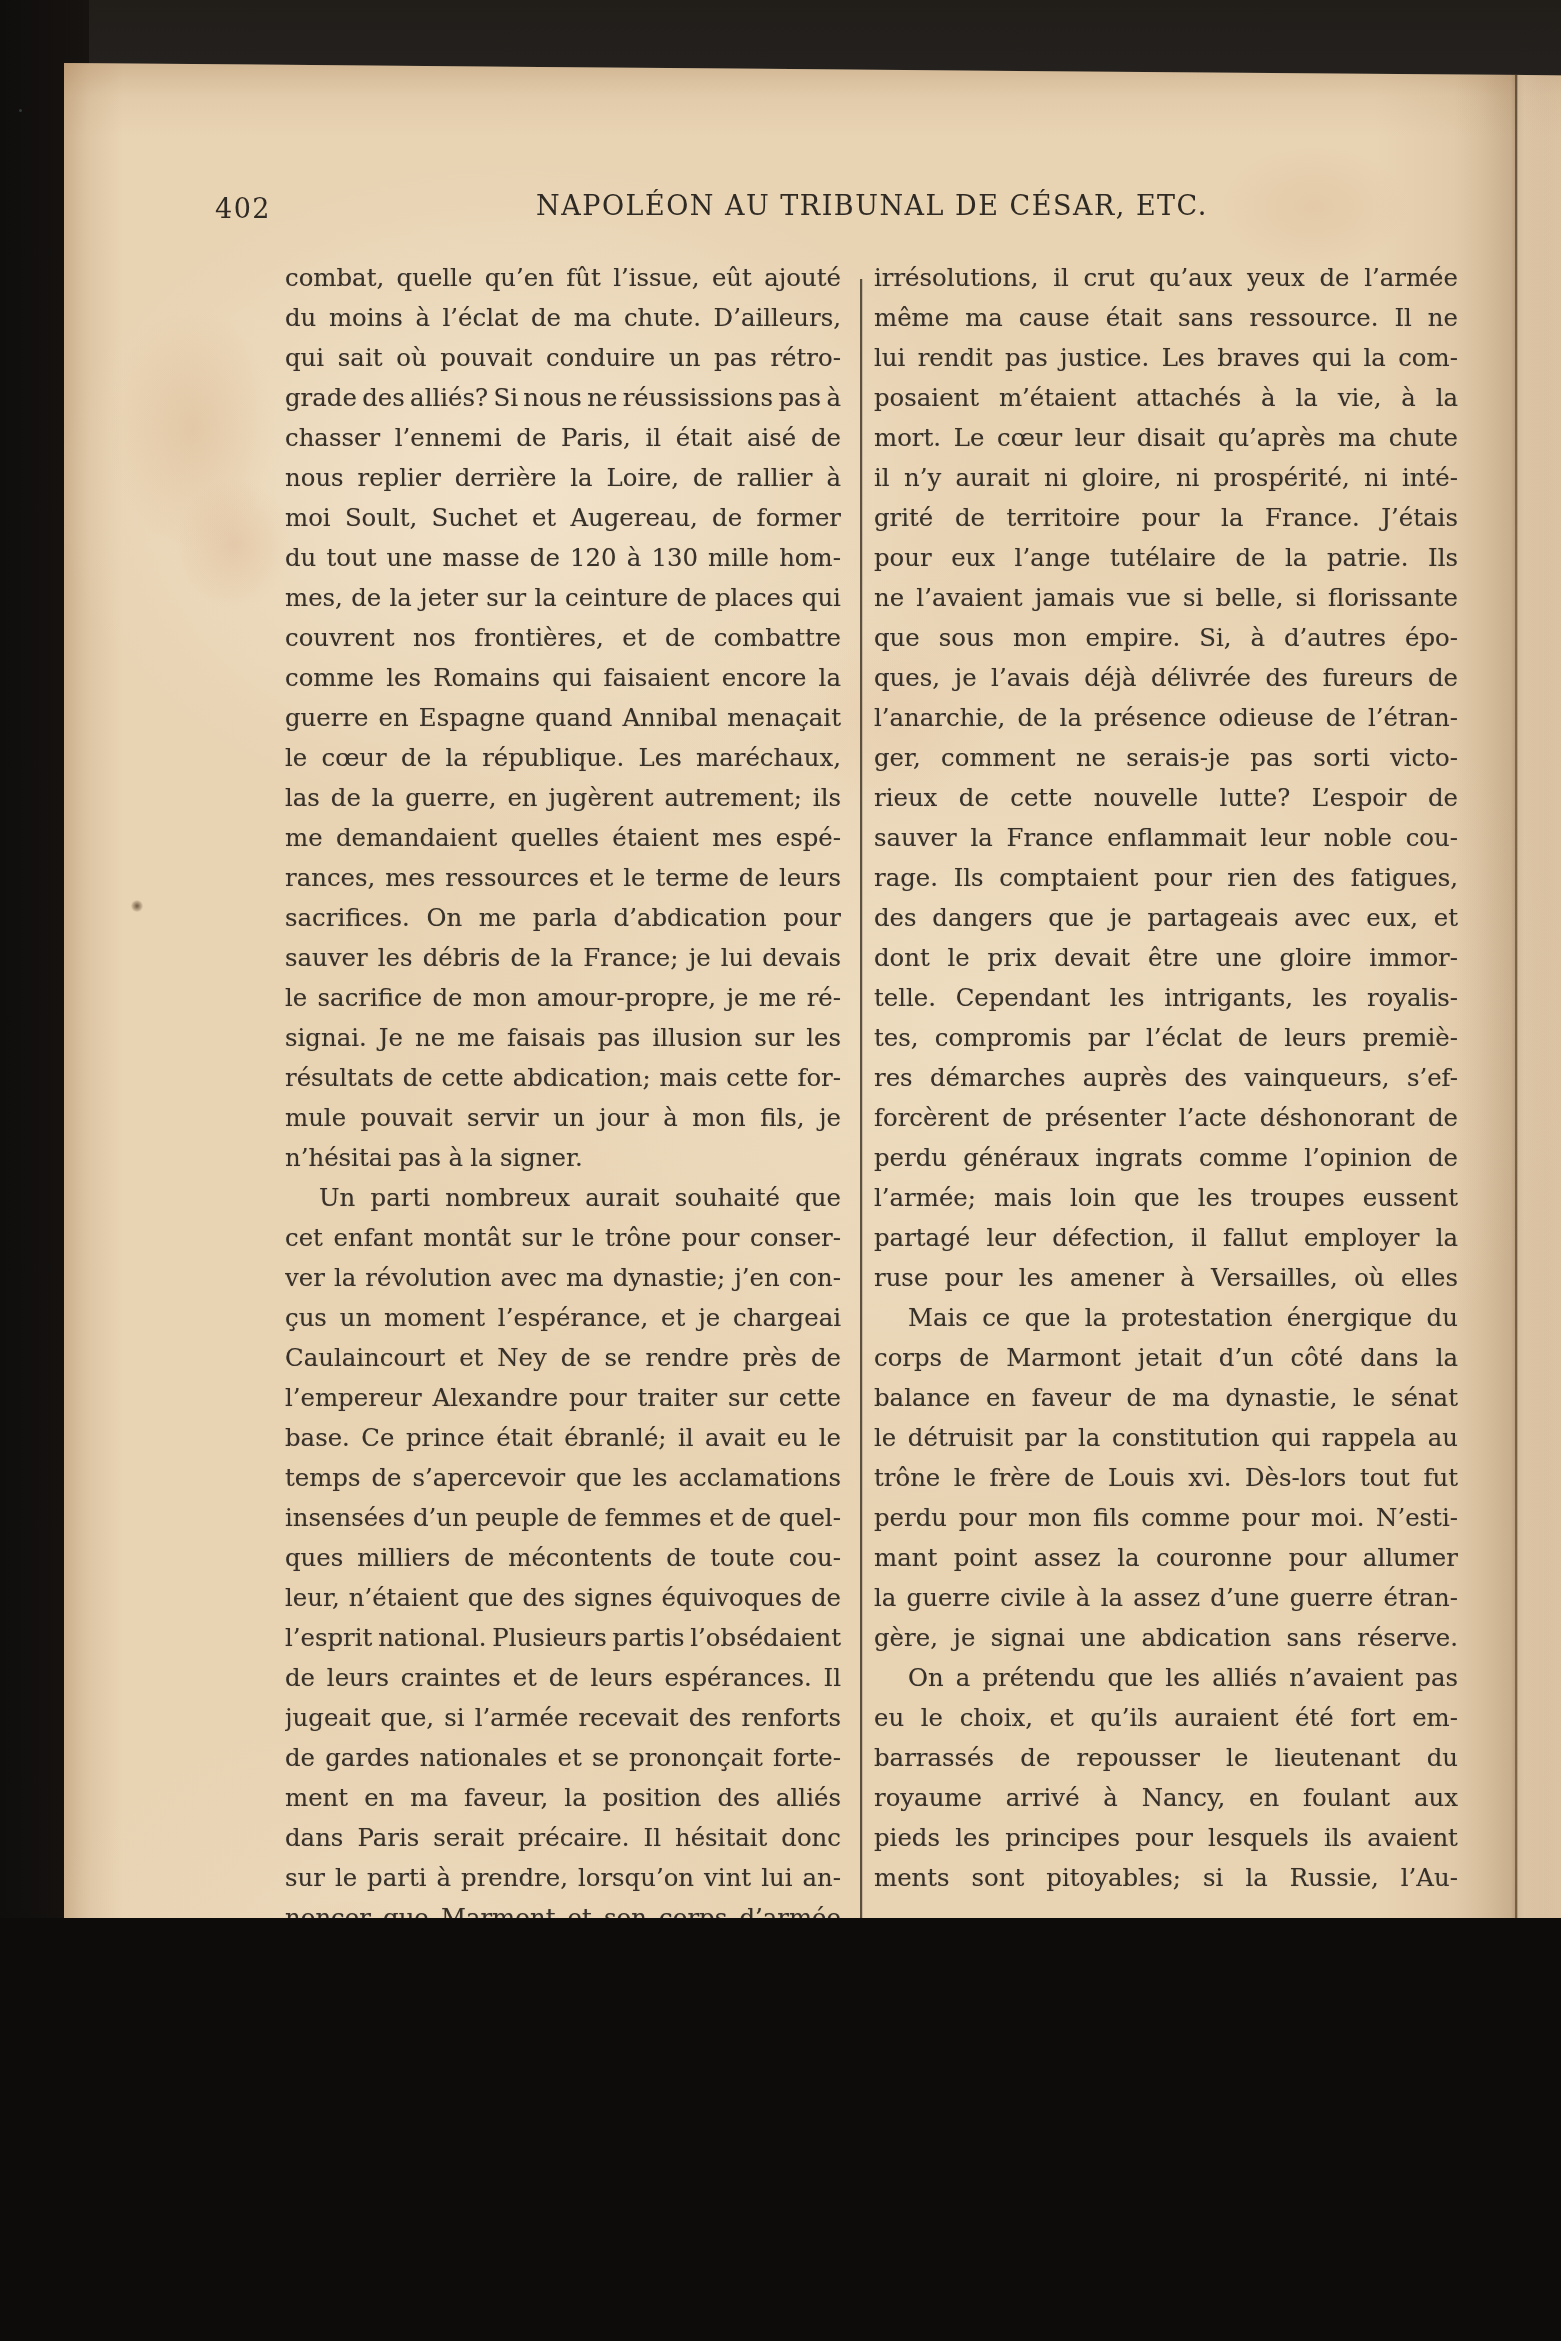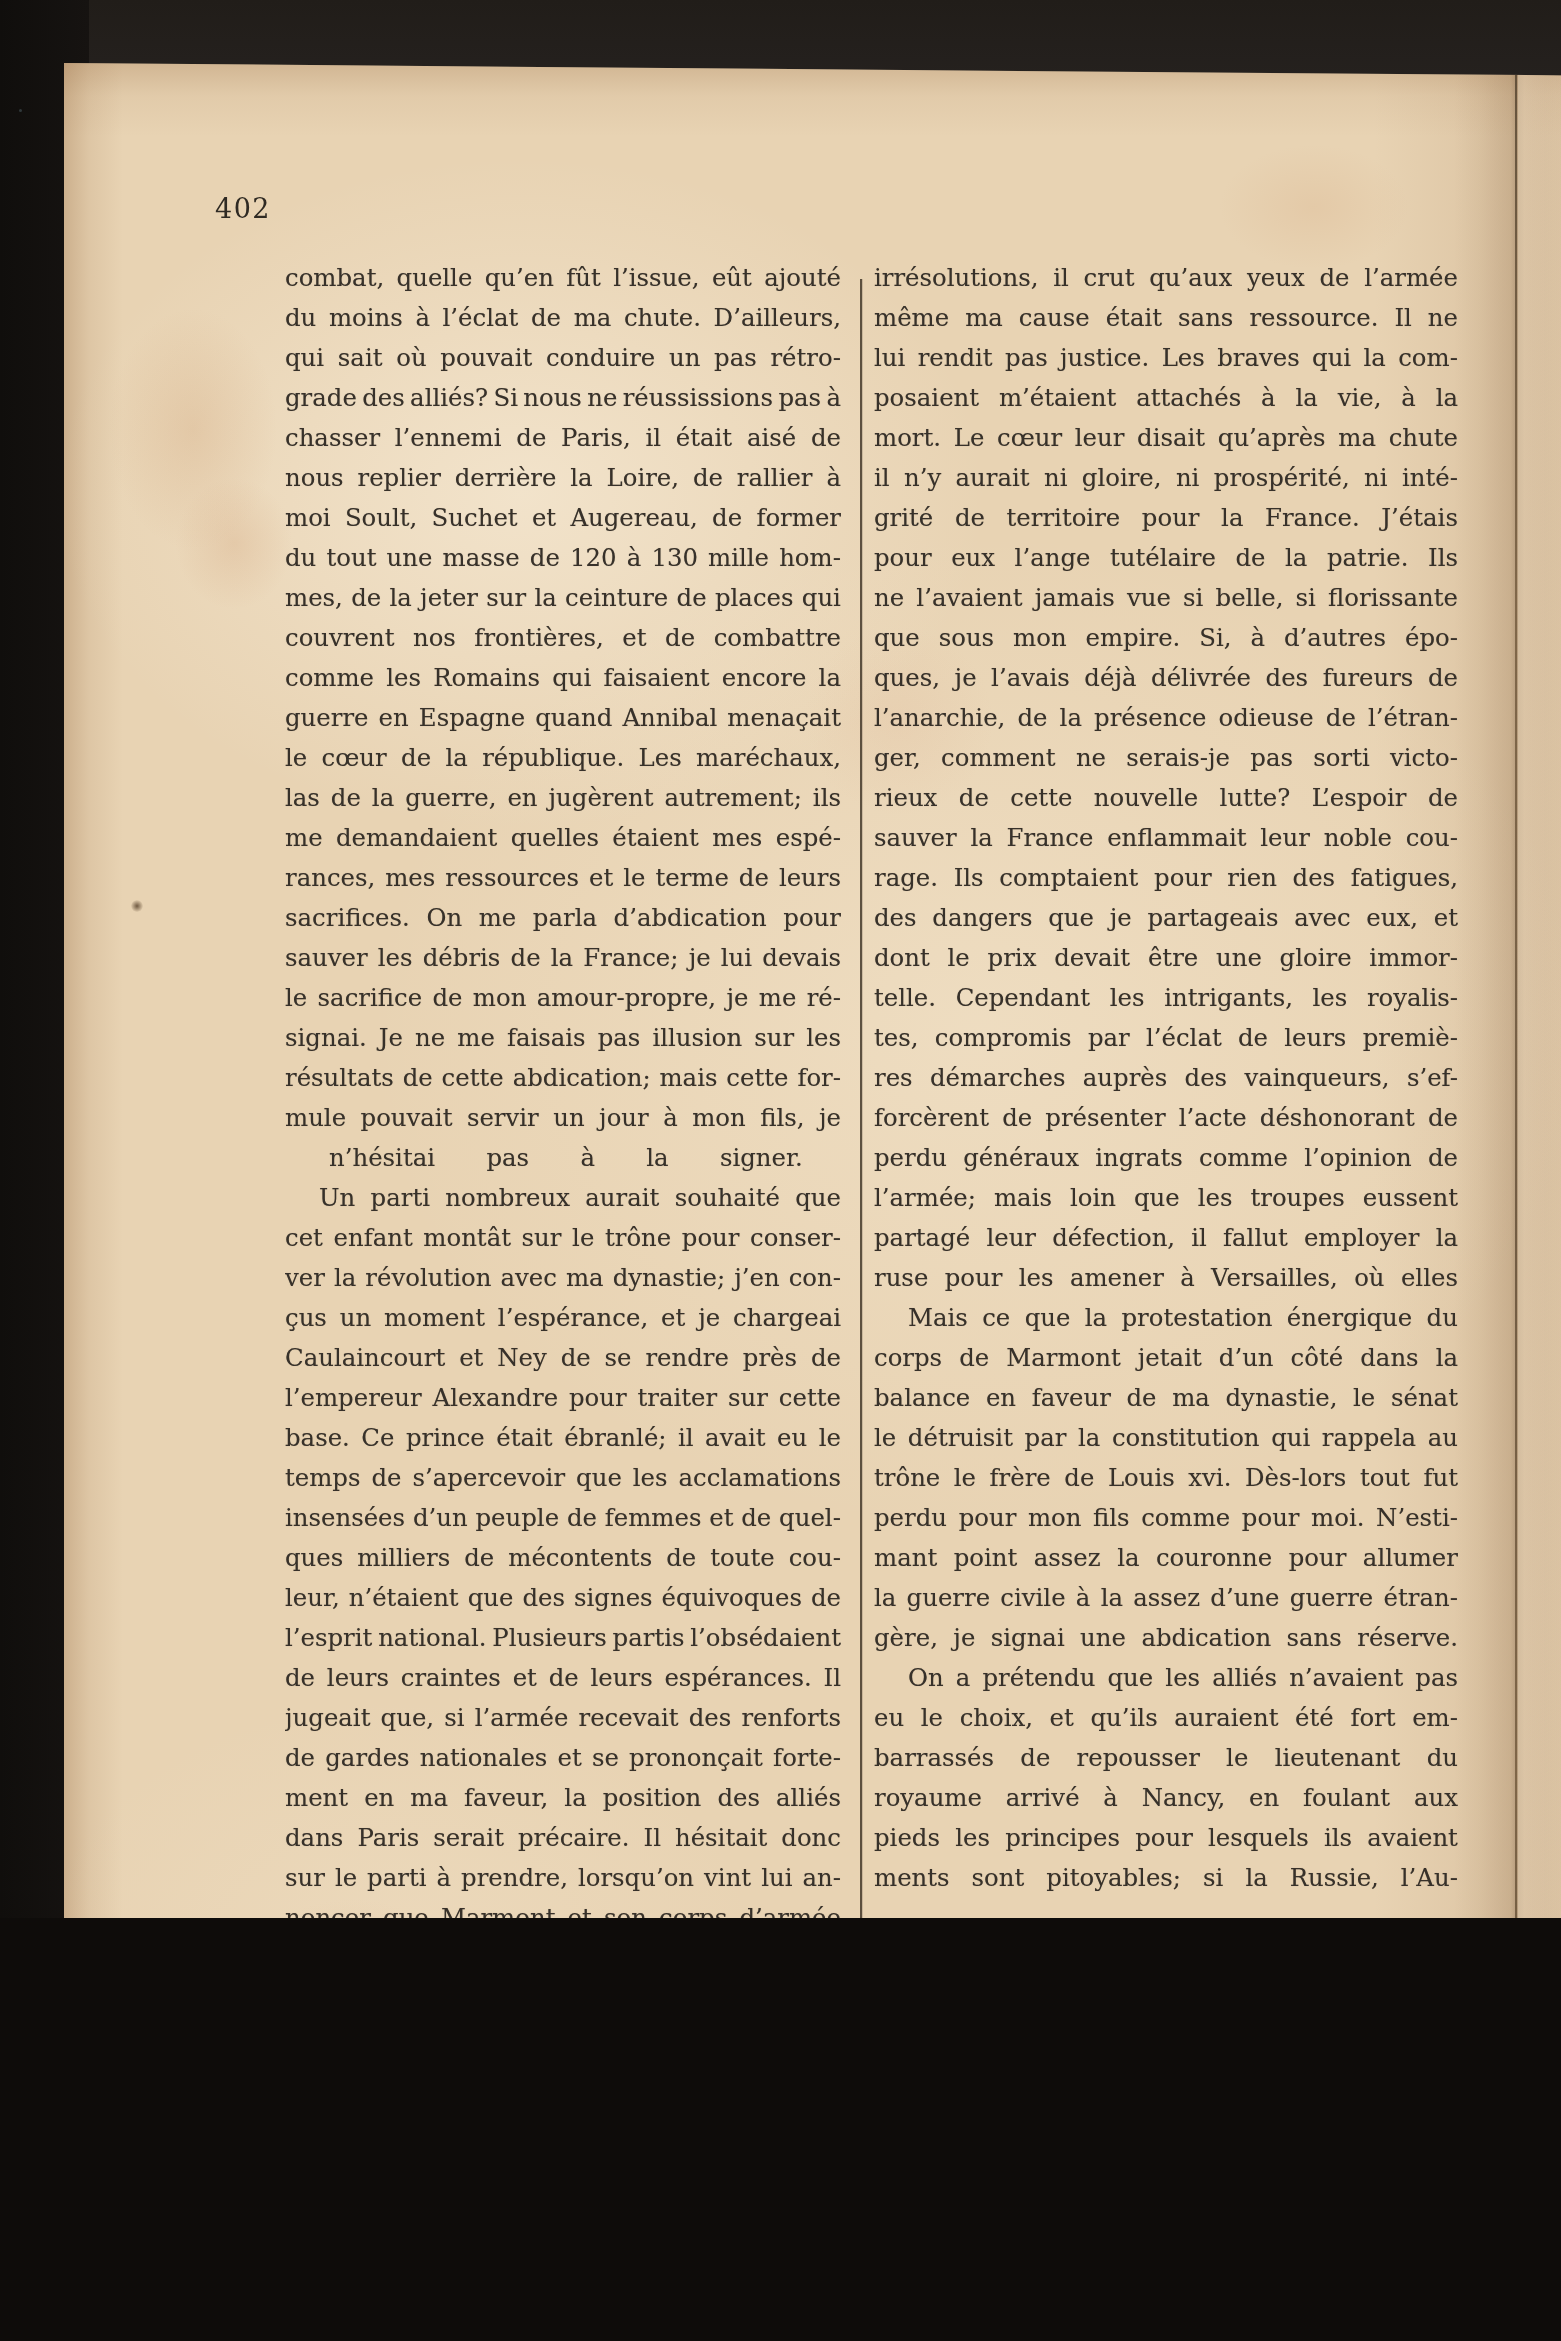--- a/index.html
+++ b/index.html
@@ -47,21 +47,21 @@
   
   .column{position:absolute;top:195px;font-size:24.4px;}
   .col-left{left:221px;width:556px;text-align:right;}
   .col-right{left:810px;width:584px;}
   .column-divider{position:absolute;left:796px;top:216px;width:1.5px;height:1723px;
     background:rgba(52,42,30,.78);box-shadow:0.7px 0 0 rgba(52,42,30,.25);}
   .line{height:40px;line-height:40px;display:flex;justify-content:space-between;
     overflow:hidden;white-space:nowrap;}
   .line.indent{padding-left:34px;}
   .line.end{justify-content:flex-start;}
-  .line.end .w{margin-right:.30em;margin-left:44px;}
+  .line.end .w{margin-right:.30em;}
   .w{text-shadow:0 0 0.7px rgba(55,45,35,.35);}
 
   
   .stain{position:absolute;border-radius:50%;pointer-events:none;}
   .stain.s1{left:44px;top:244px;width:170px;height:244px;
     background:radial-gradient(ellipse,rgba(198,146,100,.22),transparent 70%);}
   .stain.s2{left:111px;top:414px;width:118px;height:133px;
     background:radial-gradient(ellipse,rgba(198,140,95,.20),transparent 70%);}
   .stain.s3{left:67px;top:837px;width:12px;height:12px;
     background:radial-gradient(circle,rgba(90,68,45,.85),rgba(90,68,45,0) 75%);}
@@ -97,20 +97,21 @@
     <div class="stain s2"></div>
     <div class="stain s3"></div>
     <div class="stain s4"></div>
     <div class="stain s5"></div>
     <div class="stain s6"></div>
     <div class="stain s7"></div>
     <div class="stain s8"></div>
     <div class="stain s9"></div>
 
     <div class="page-number">402</div>
+    <div class="running-title">NAPOLÉON AU TRIBUNAL DE CÉSAR, ETC.</div>
 
     <div class="column-divider"></div>
     <div class="column col-left">
         <div class="line">
           <span class="w">combat,</span>
           <span class="w">quelle</span>
           <span class="w">qu’en</span>
           <span class="w">fût</span>
           <span class="w">l’issue,</span>
           <span class="w">eût</span>

